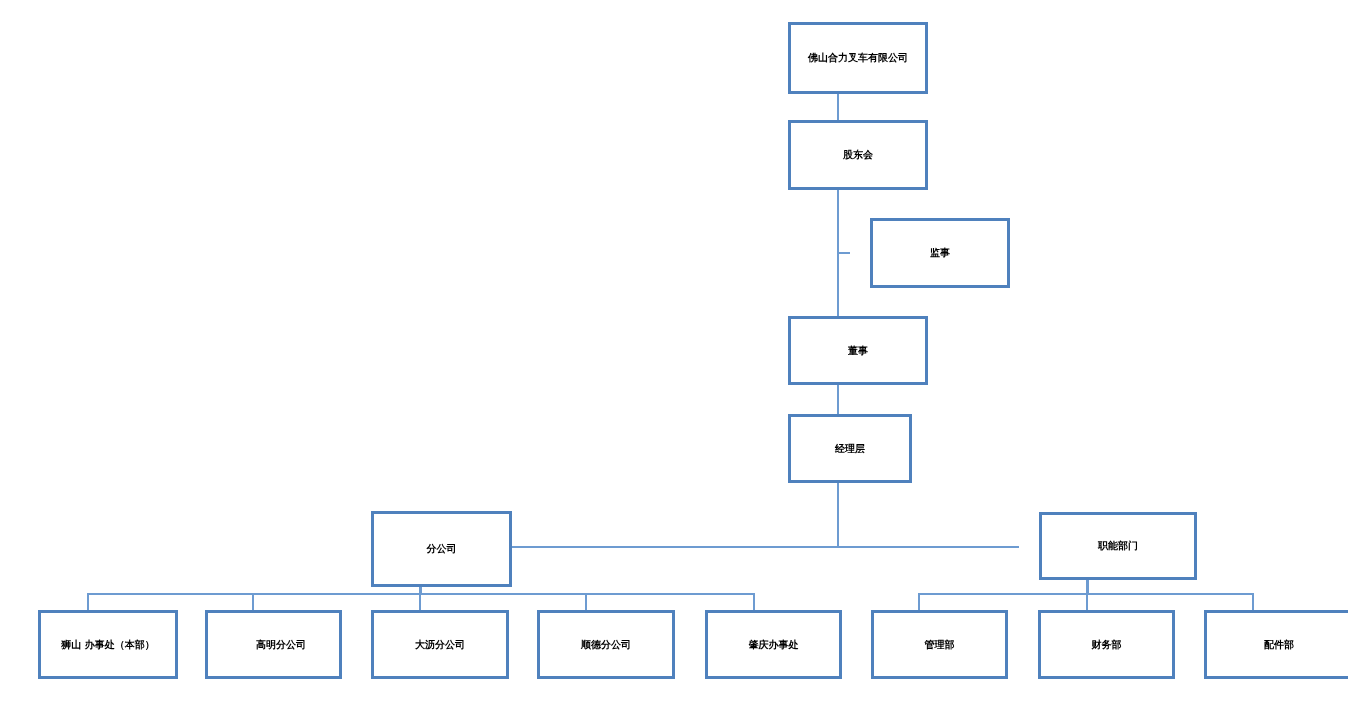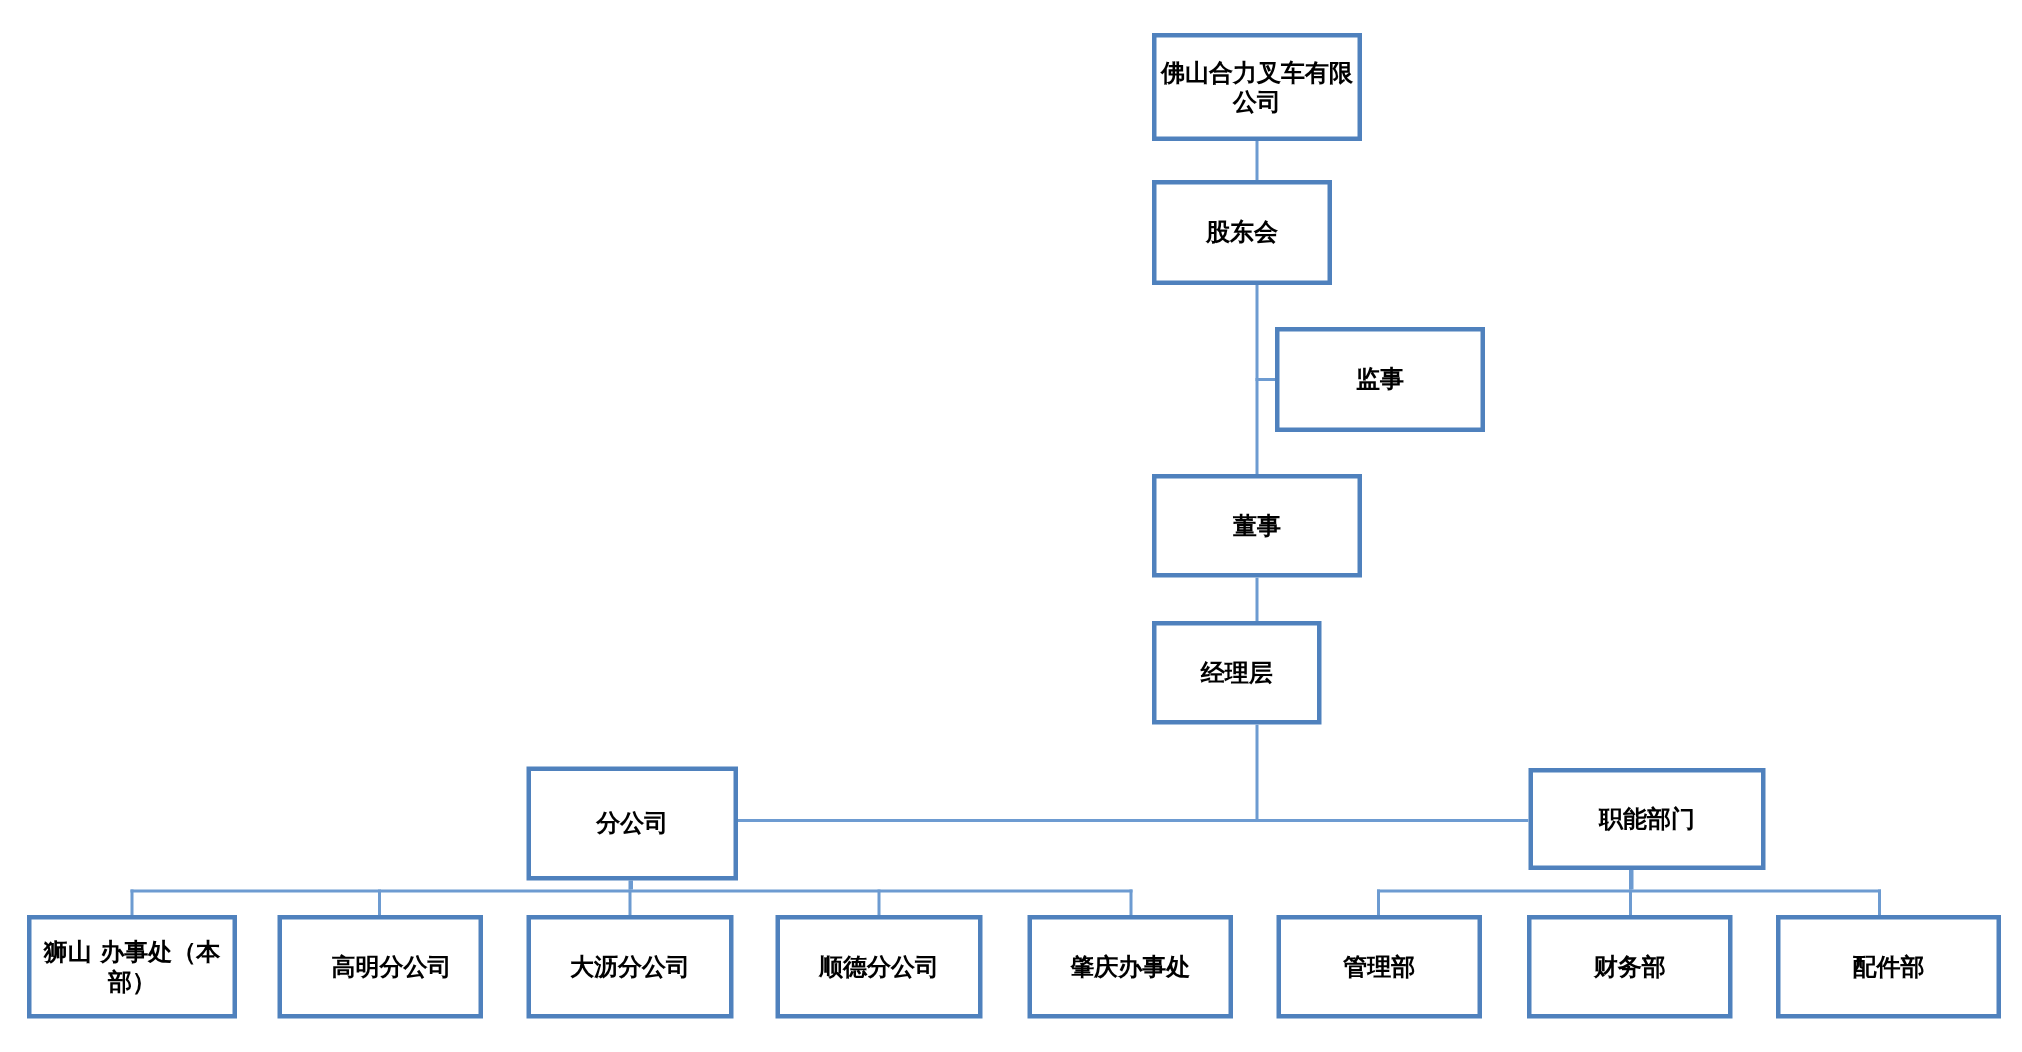--- a/index.html
+++ b/index.html
@@ -18,24 +18,25 @@
   .node {
     position: absolute;
     box-sizing: border-box;
     border: 3px solid #4f81bd;
     background: #ffffff;
     display: flex;
     align-items: center;
     justify-content: center;
     text-align: center;
     font-weight: bold;
-    font-size: 16px;
+    font-size: 10px;
     color: #000000;
     line-height: 1.2;
     padding: 2px;
+    margin-left: 20px;
   }
   .line {
     position: absolute;
     background: #6d9bd1;
   }
   .line.h { height: 2px; }
   .line.v { width: 2px; }
 </style>
 </head>
 <body>
@@ -59,30 +60,30 @@
 
   <div class="line v" style="left:1086px; top:580px; width:3px; height:13px;"></div>
   <div class="line h" style="left:918px;  top:593px; width:336px;"></div>
   <div class="line v" style="left:918px;  top:593px; height:17px;"></div>
   <div class="line v" style="left:1086px; top:593px; height:17px;"></div>
   <div class="line v" style="left:1252px; top:593px; height:17px;"></div>
 
   <div class="node" style="left:768px;  top:22px;  width:140px; height:72px;">
     <span>佛山合力叉车有限公司</span>
   </div>
-  <div class="node" style="left:768px;  top:120px; width:120px; height:70px;text-align:right;">
+  <div class="node" style="left:768px;  top:120px; width:140px; height:70px;text-align:right;">
     <span>股东会</span>
   </div>
   <div class="node" style="left:850px;  top:218px; width:140px; height:70px;">
     <span>监事</span>
   </div>
   <div class="node" style="left:768px;  top:316px; width:140px; height:69px;">
     <span>董事</span>
   </div>
-  <div class="node" style="left:768px;  top:414px; width:113px; height:69px;">
+  <div class="node" style="left:768px;  top:414px; width:124px; height:69px;">
     <span>经理层</span>
   </div>
   <div class="node" style="left:351px;  top:511px; width:141px; height:76px;align-items:center;">
     <span>分公司</span>
   </div>
   <div class="node" style="left:1019px; top:512px; width:158px; height:68px;">
     <span>职能部门</span>
   </div>
 
   <div class="node" style="left:18px;   top:610px; width:140px; height:69px;">

